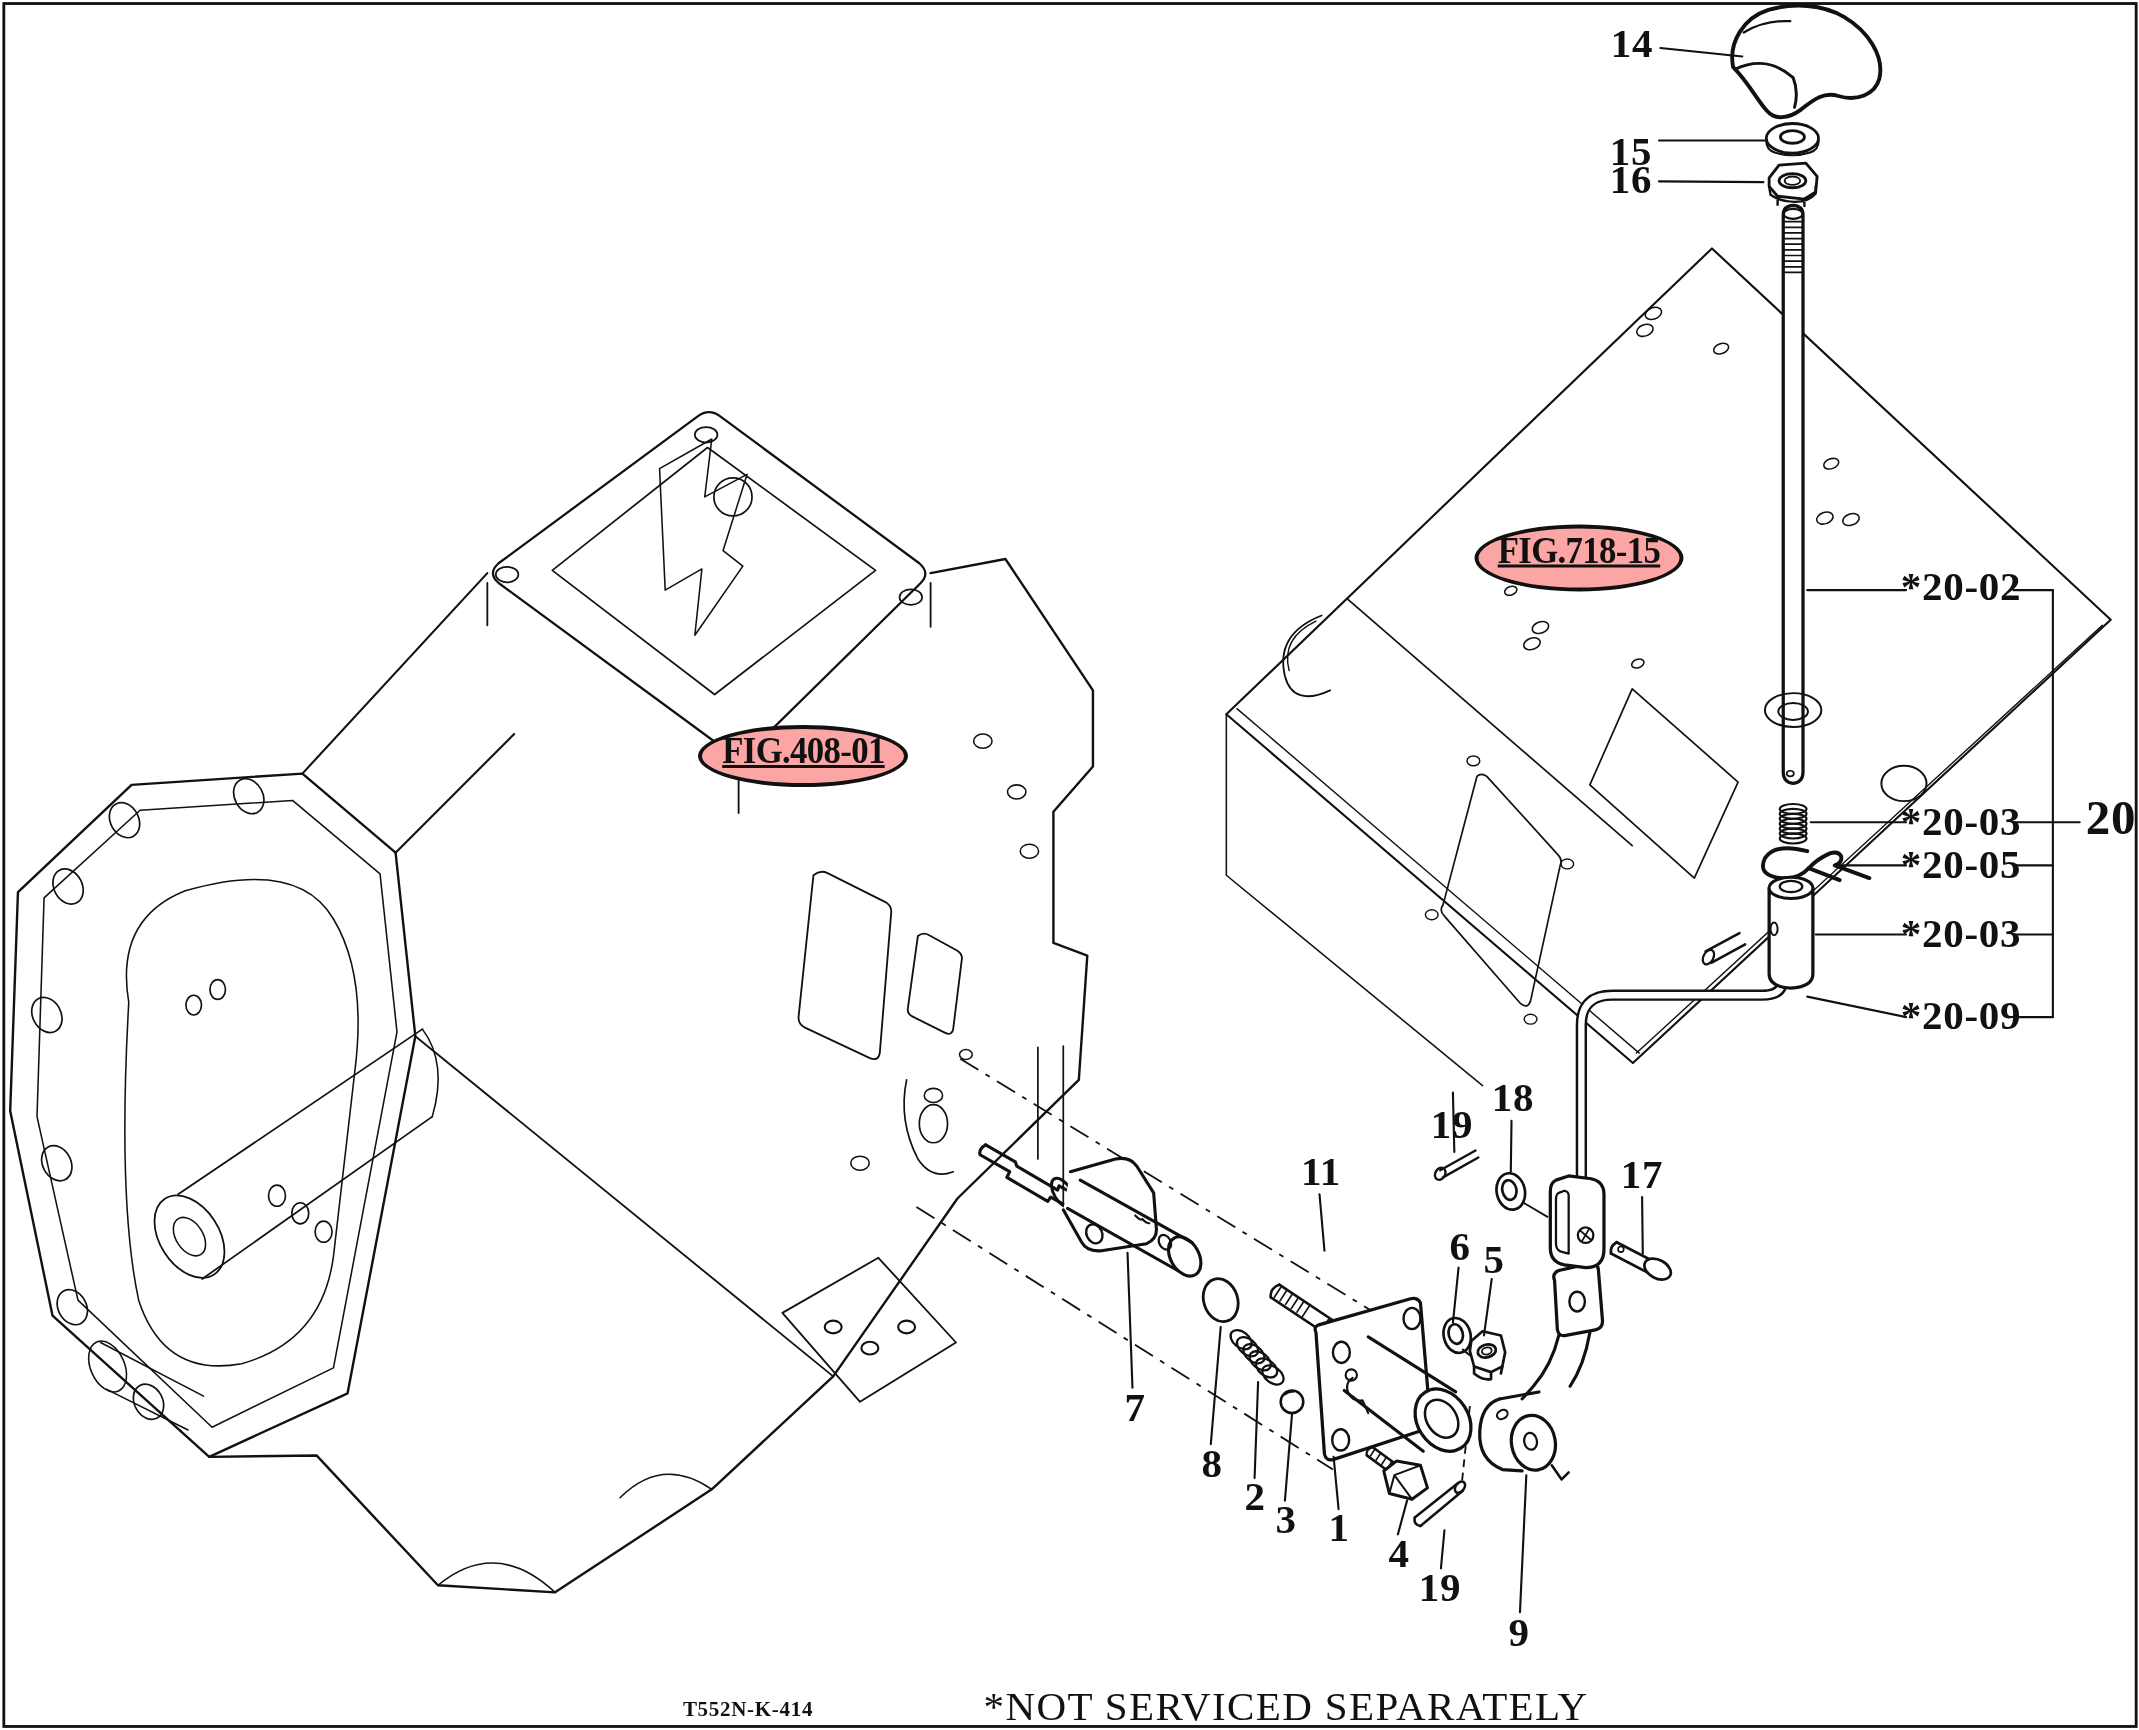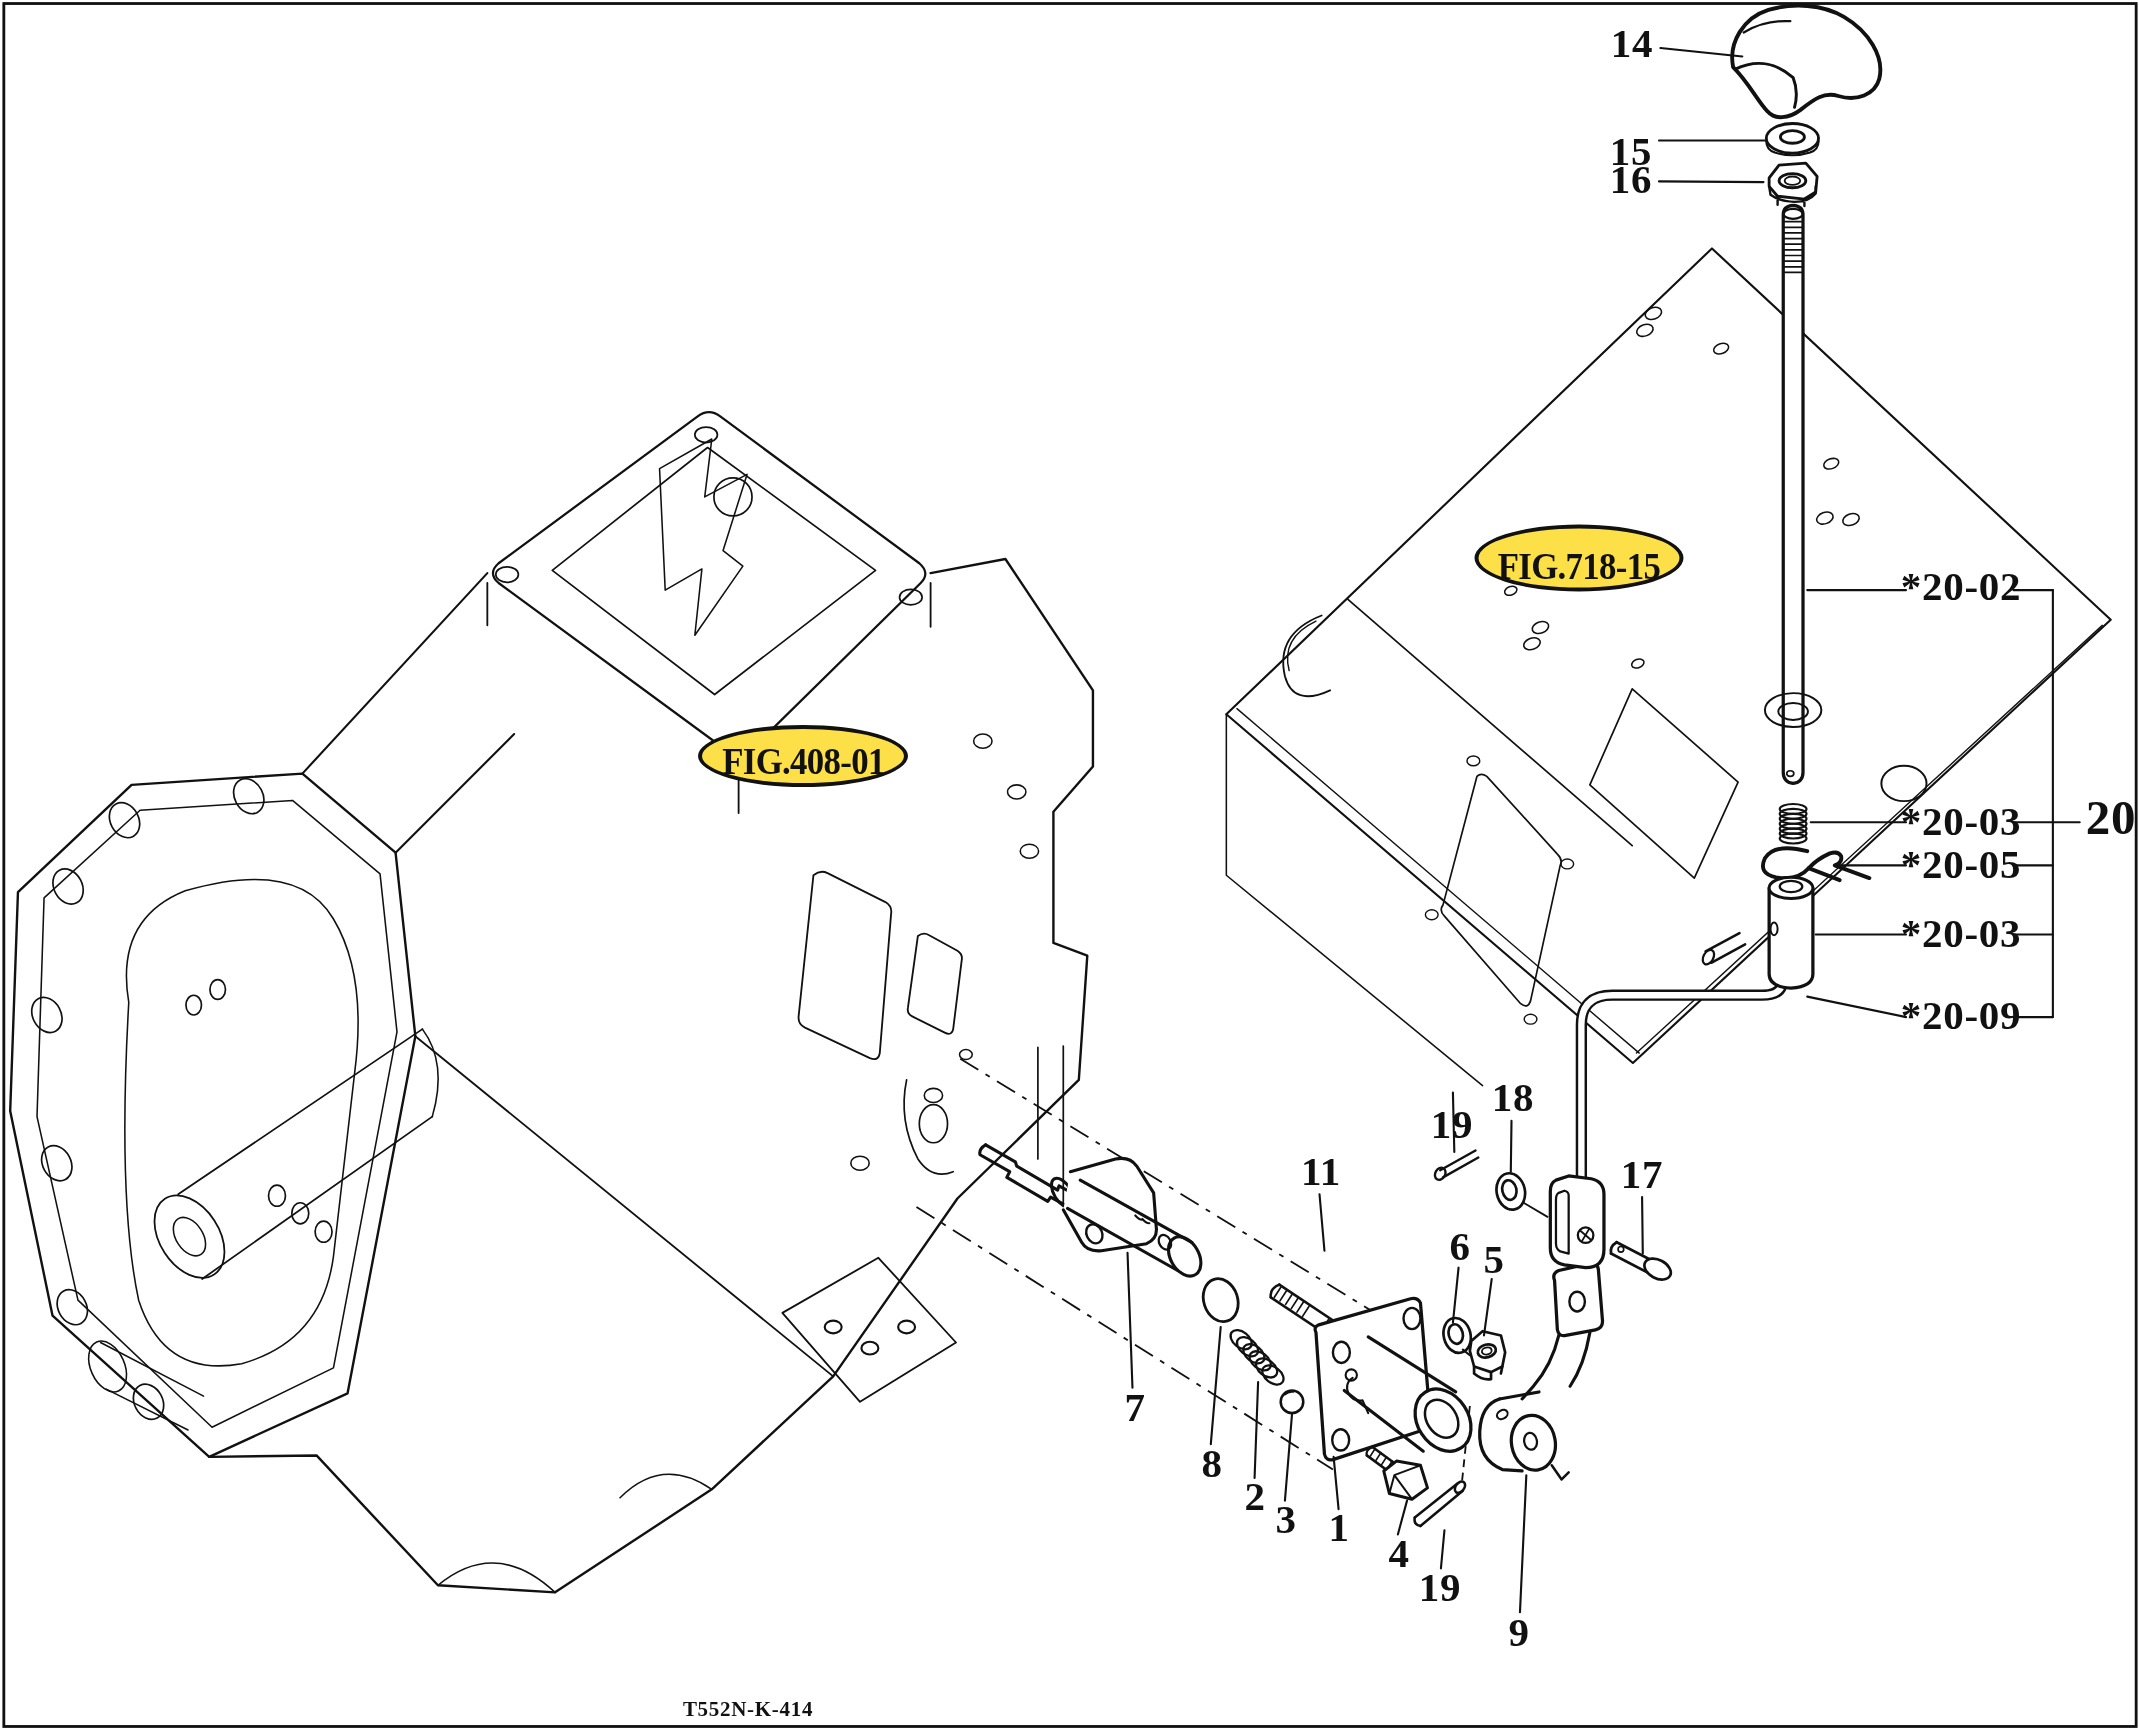--- a/index.html
+++ b/index.html
@@ -4,22 +4,22 @@
 <style>
   html,body{margin:0;padding:0;background:#888;}
   .page{position:relative;width:2140px;height:1730px;background:#fff;overflow:hidden;
         font-family:"Liberation Serif",serif;color:#111;}
   svg.art{position:absolute;left:0;top:0;width:2140px;height:1730px;}
   .labels-layer{position:absolute;left:0;top:0;width:100%;height:100%;}
   .part-label{position:absolute;transform:translate(-50%,-55%);font-weight:bold;
               font-size:41px;white-space:nowrap;letter-spacing:0.7px;}
   .part-label.big{font-size:49px;}
   .fig-bubble{position:absolute;transform:translate(-50%,-50%);border:4.2px solid #111;
-              border-radius:50%;background:#fde047;display:flex;align-items:flex-end;justify-content:center;
-              font-weight:bold;font-size:37px;letter-spacing:-0.7px;white-space:nowrap;}
+              border-radius:50%;background:#fca5a5;display:flex;align-items:flex-start;justify-content:center;
+              font-weight:bold;font-size:37px;letter-spacing:-0.7px;white-space:nowrap;text-decoration:underline;}
   .fig-bubble .inner{transform:scaleX(.94);}
   .footer-code{position:absolute;left:748px;top:1709px;transform:translate(-50%,-50%);
                font-weight:bold;font-size:21px;letter-spacing:0.7px;}
   .footer-note{position:absolute;left:1286px;top:1706px;transform:translate(-50%,-50%);
                font-size:41px;letter-spacing:1.4px;}
 </style>
 </head>
 <body>
 
 <div class="page">
@@ -371,15 +371,16 @@
       <div class="part-label" style="left: 1212px; top: 1465px;">8</div>
       <div class="part-label" style="left: 1255px; top: 1498px;">2</div>
       <div class="part-label" style="left: 1286px; top: 1521px;">3</div>
       <div class="part-label" style="left: 1339px; top: 1529px;">1</div>
       <div class="part-label" style="left: 1399px; top: 1555px;">4</div>
       <div class="part-label" style="left: 1440px; top: 1589px;">19</div>
       <div class="part-label" style="left: 1519px; top: 1634px;">9</div>
     </div>
 
 <div class="footer-code">T552N-K-414</div>
+<div class="footer-note">*NOT SERVICED SEPARATELY</div>
 
 </div>
 
 
 </body></html>

